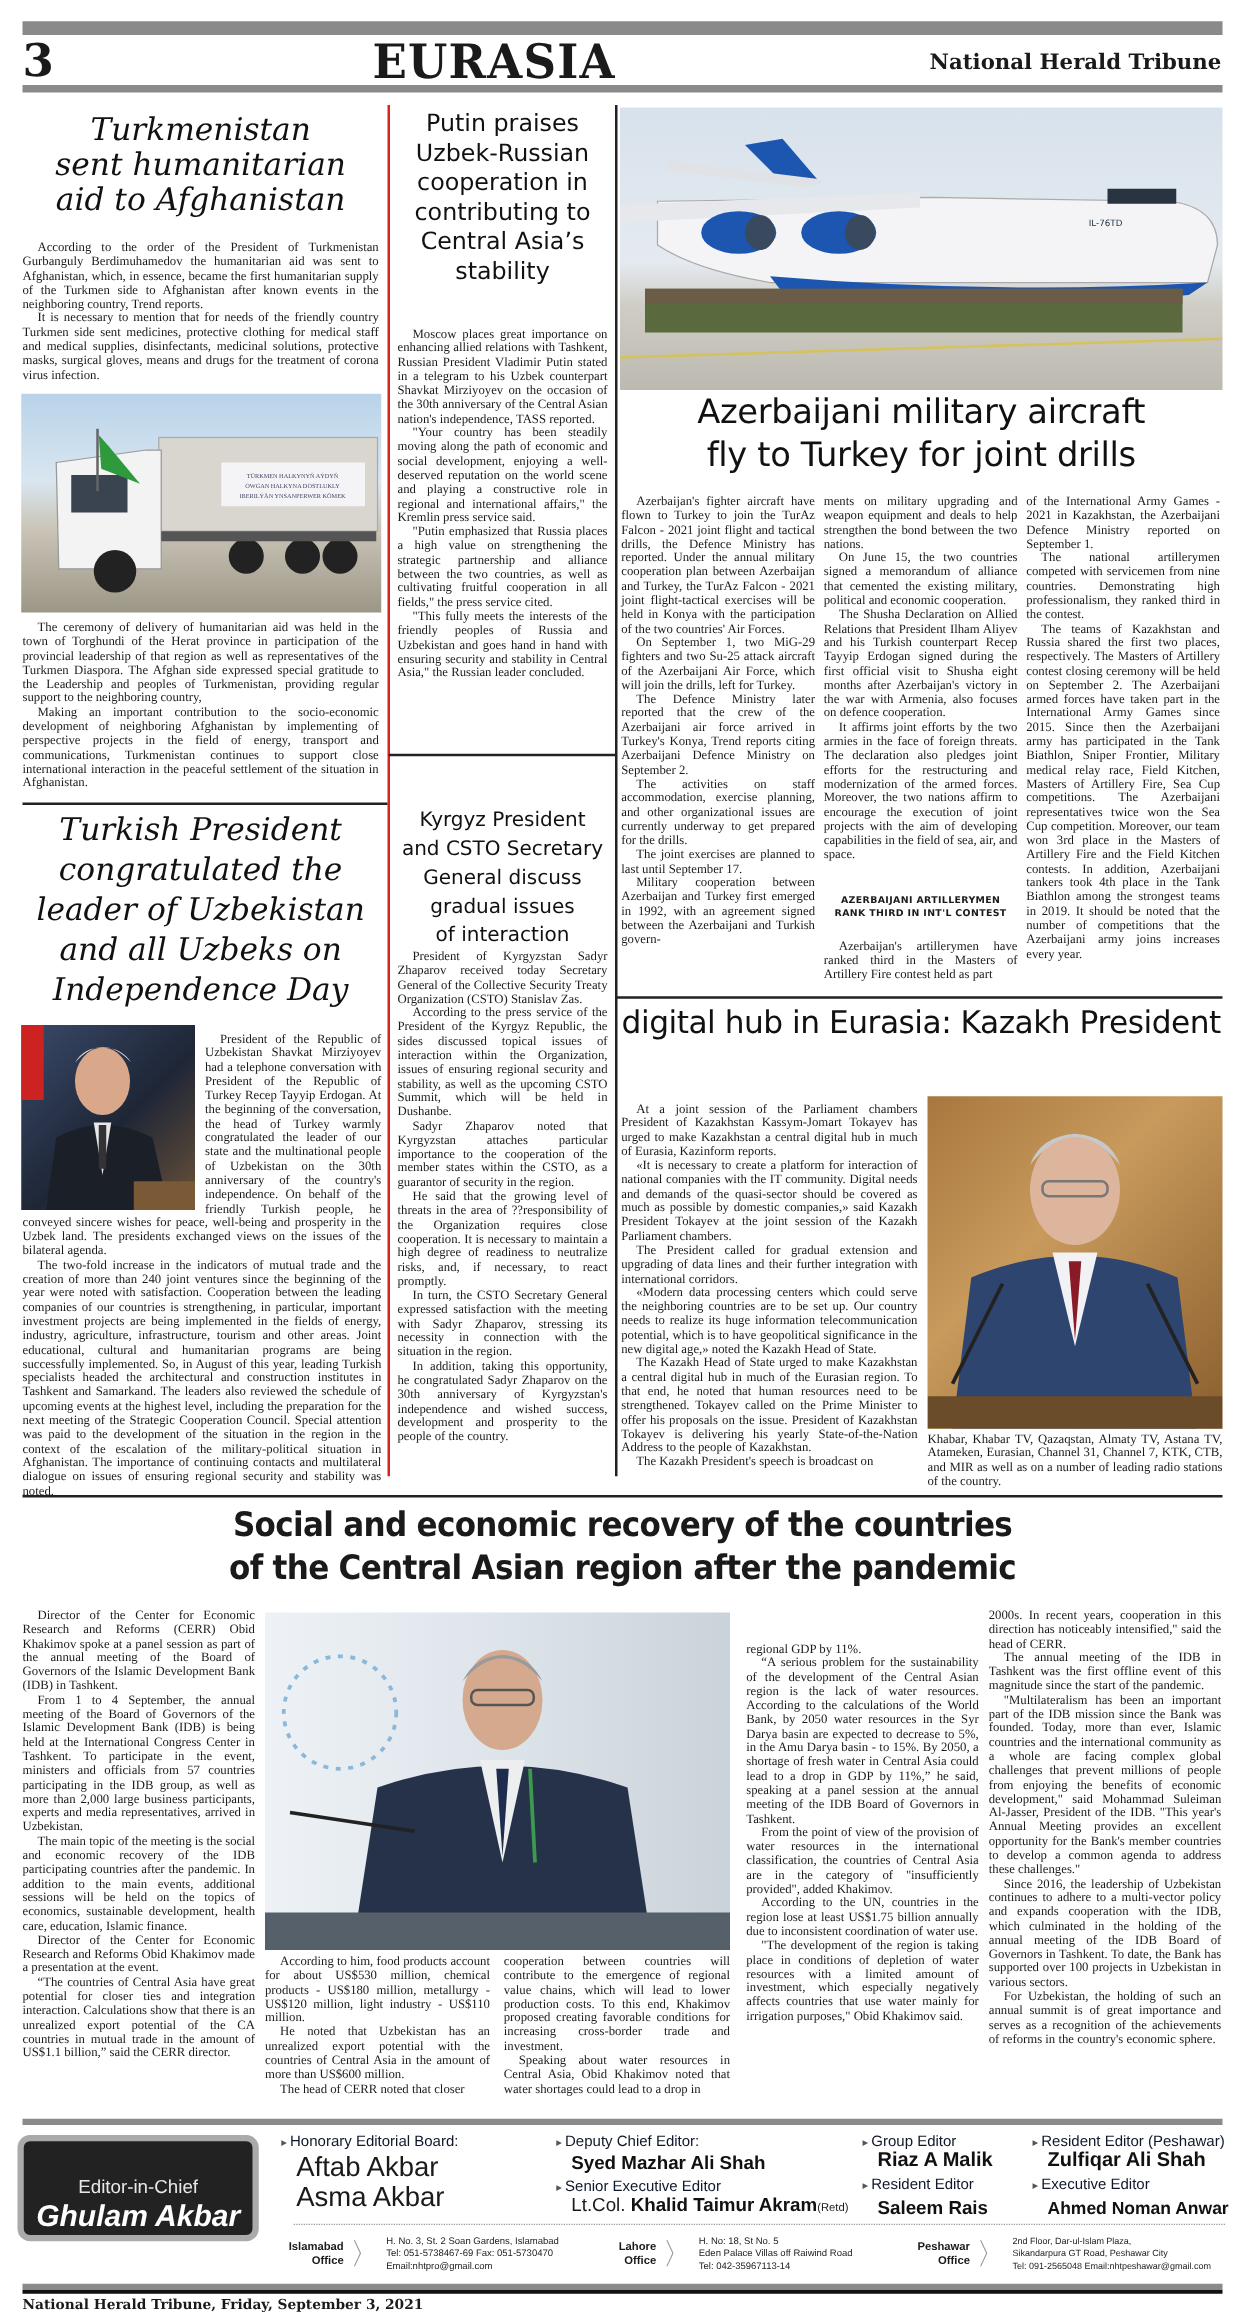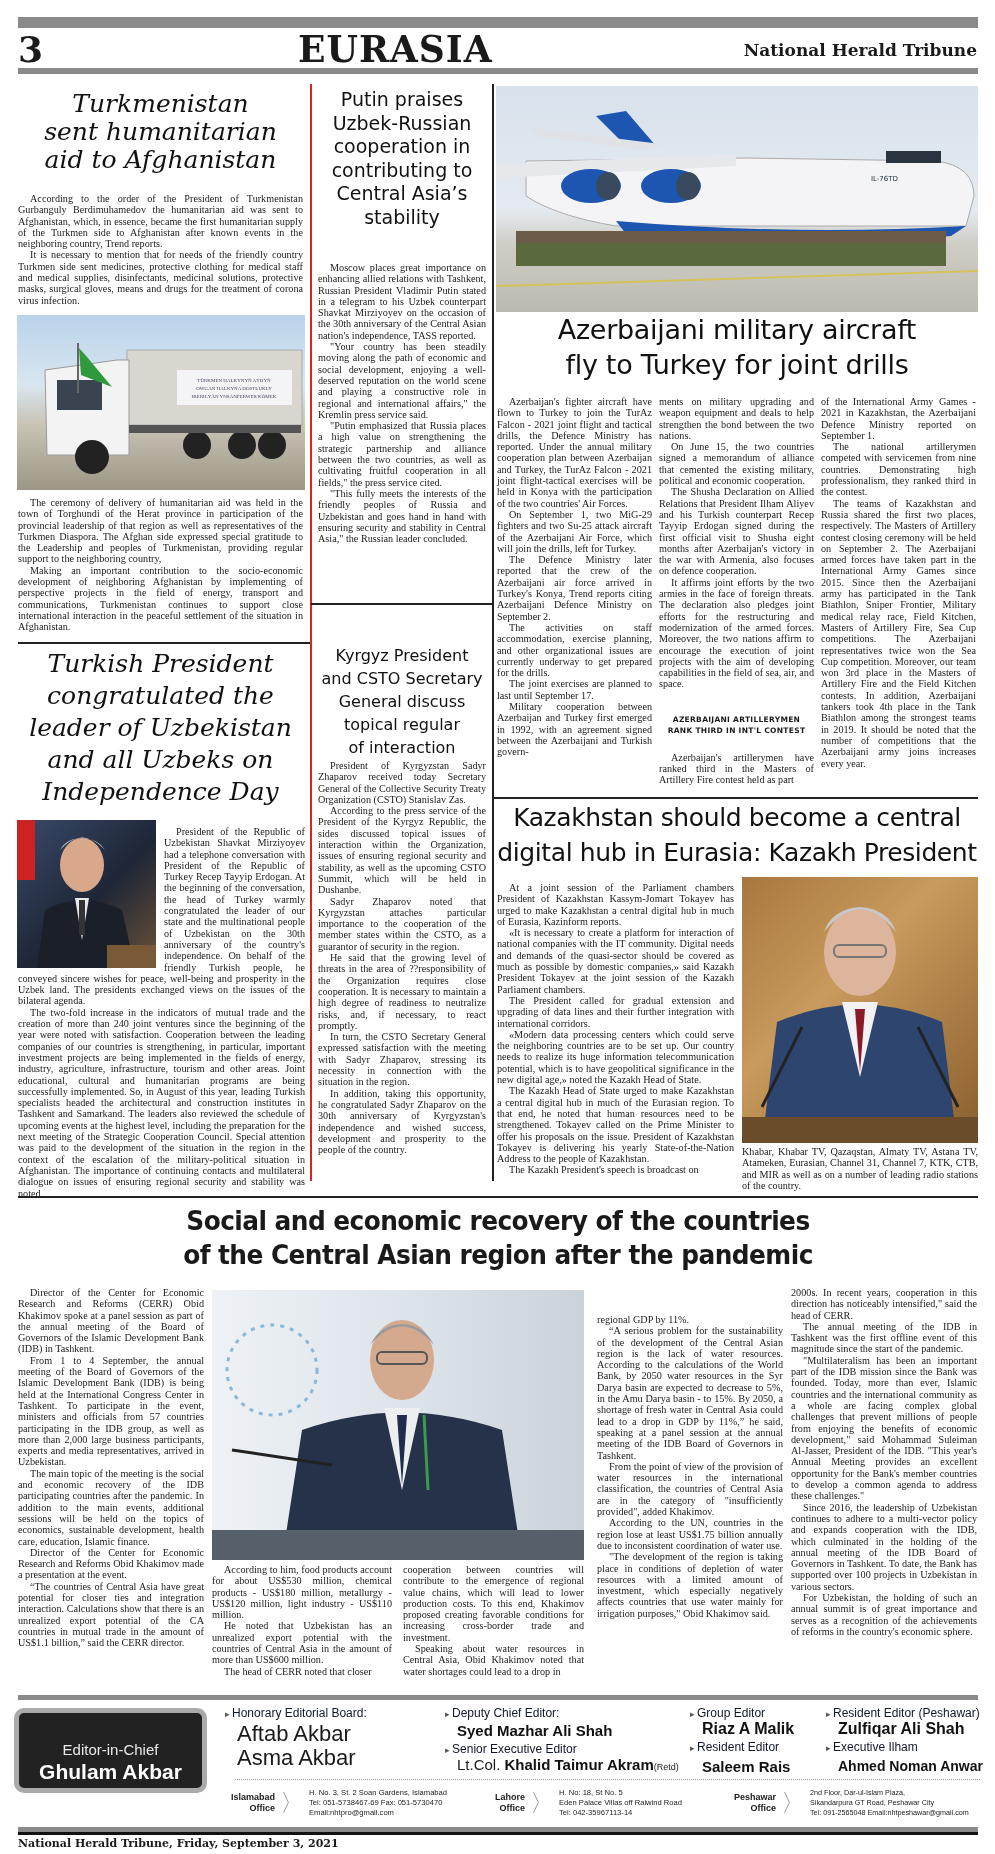--- a/index.html
+++ b/index.html
@@ -115,21 +115,21 @@
   </div>
 </section>
 
 <div class="rule-h" style="left:311px;top:603px;width:182px;"></div>
 
 <section>
   <h2 class="abs hl-sans" style="left:318px;top:644px;width:168px;font-size:16px;line-height:23px;font-weight:normal;">
     <div>Kyrgyz President</div>
     <div>and CSTO Secretary</div>
     <div>General discuss</div>
-    <div>topical regular</div>
+    <div>gradual issues</div>
     <div>of interaction</div>
   </h2>
   <div class="abs body-text" style="left:318px;top:760px;width:168px;">
     <p>President of Kyrgyzstan Sadyr Zhaparov received today Secretary General of the Collective Security Treaty Organization (CSTO) Stanislav Zas.</p>
     <p>According to the press service of the President of the Kyrgyz Republic, the sides discussed topical issues of interaction within the Organization, issues of ensuring regional security and stability, as well as the upcoming CSTO Summit, which will be held in Dushanbe.</p>
     <p>Sadyr Zhaparov noted that Kyrgyzstan attaches particular importance to the cooperation of the member states within the CSTO, as a guarantor of security in the region.</p>
     <p>He said that the growing level of threats in the area of ??responsibility of the Organization requires close cooperation. It is necessary to maintain a high degree of readiness to neutralize risks, and, if necessary, to react promptly.</p>
     <p>In turn, the CSTO Secretary General expressed satisfaction with the meeting with Sadyr Zhaparov, stressing its necessity in connection with the situation in the region.</p>
     <p>In addition, taking this opportunity, he congratulated Sadyr Zhaparov on the 30th anniversary of Kyrgyzstan's independence and wished success, development and prosperity to the people of the country.</p>
   </div>
@@ -181,21 +181,20 @@
     <p style="text-indent:0;">of the International Army Games - 2021 in Kazakhstan, the Azerbaijani Defence Ministry reported on September 1.</p>
     <p>The national artillerymen competed with servicemen from nine countries. Demonstrating high professionalism, they ranked third in the contest.</p>
     <p>The teams of Kazakhstan and Russia shared the first two places, respectively. The Masters of Artillery contest closing ceremony will be held on September 2. The Azerbaijani armed forces have taken part in the International Army Games since 2015. Since then the Azerbaijani army has participated in the Tank Biathlon, Sniper Frontier, Military medical relay race, Field Kitchen, Masters of Artillery Fire, Sea Cup competitions. The Azerbaijani representatives twice won the Sea Cup competition. Moreover, our team won 3rd place in the Masters of Artillery Fire and the Field Kitchen contests. In addition, Azerbaijani tankers took 4th place in the Tank Biathlon among the strongest teams in 2019. It should be noted that the number of competitions that the Azerbaijani army joins increases every year.</p>
   </div>
 </section>
 
 <div class="rule-h" style="left:493px;top:797px;width:485px;"></div>
 
 <section>
   <h2 class="abs hl-sans" style="left:496px;top:800px;width:482px;font-size:25px;line-height:35px;font-weight:normal;letter-spacing:-0.4px;">
-    <div>Kazakhstan should become a central</div>
     <div>digital hub in Eurasia: Kazakh President</div>
   </h2>
   <div class="abs body-text" style="left:497px;top:882px;width:237px;">
     <p>At a joint session of the Parliament chambers President of Kazakhstan Kassym-Jomart Tokayev has urged to make Kazakhstan a central digital hub in much of Eurasia, Kazinform reports.</p>
     <p>«It is necessary to create a platform for interaction of national companies with the IT community. Digital needs and demands of the quasi-sector should be covered as much as possible by domestic companies,» said Kazakh President Tokayev at the joint session of the Kazakh Parliament chambers.</p>
     <p>The President called for gradual extension and upgrading of data lines and their further integration with international corridors.</p>
     <p>«Modern data processing centers which could serve the neighboring countries are to be set up. Our country needs to realize its huge information telecommunication potential, which is to have geopolitical significance in the new digital age,» noted the Kazakh Head of State.</p>
     <p>The Kazakh Head of State urged to make Kazakhstan a central digital hub in much of the Eurasian region. To that end, he noted that human resources need to be strengthened. Tokayev called on the Prime Minister to offer his proposals on the issue. President of Kazakhstan Tokayev is delivering his yearly State-of-the-Nation Address to the people of Kazakhstan.</p>
     <p>The Kazakh President's speech is broadcast on</p>
   </div>
@@ -268,21 +267,21 @@
     <p>Since 2016, the leadership of Uzbekistan continues to adhere to a multi-vector policy and expands cooperation with the IDB, which culminated in the holding of the annual meeting of the IDB Board of Governors in Tashkent. To date, the Bank has supported over 100 projects in Uzbekistan in various sectors.</p>
     <p>For Uzbekistan, the holding of such an annual summit is of great importance and serves as a recognition of the achievements of reforms in the country's economic sphere.</p>
   </div>
 </section>
 
 <div class="abs bar" style="left:18px;top:1695px;width:960px;height:5px;"></div>
 
 <footer>
   <div class="abs footer-box" style="left:14px;top:1708px;width:193px;height:85px;background:#222;border:5px solid #aaa;border-radius:10px;color:#fff;text-align:center;">
     <div style="margin-top:28px;font-size:15px;color:#e8e8e8;">Editor-in-Chief</div>
-    <div style="font-size:21px;font-weight:bold;margin-top:2px;">Ghulam Akbar</div>
+    <div style="font-size:24px;font-weight:bold;margin-top:2px;font-style:italic;">Ghulam Akbar</div>
   </div>
 
   <div class="abs" style="left:225px;top:1706px;width:180px;">
     <div class="lbl">Honorary Editorial Board:</div>
     <div class="footer-box" style="font-size:22px;line-height:24px;margin-left:12px;margin-top:2px;">Aftab Akbar</div>
     <div class="footer-box" style="font-size:22px;line-height:24px;margin-left:12px;">Asma Akbar</div>
   </div>
 
   <div class="abs" style="left:445px;top:1706px;width:240px;">
     <div class="lbl">Deputy Chief Editor:</div>
@@ -297,21 +296,21 @@
   <div class="abs" style="left:690px;top:1706px;width:130px;">
     <div class="lbl">Group Editor</div>
     <div class="nm" style="font-size:16px;margin-left:12px;">Riaz A Malik</div>
     <div class="lbl" style="margin-top:2px;">Resident Editor</div>
     <div class="nm" style="font-size:15px;margin-left:12px;margin-top:4px;">Saleem Rais</div>
   </div>
 
   <div class="abs" style="left:826px;top:1706px;width:160px;">
     <div class="lbl">Resident Editor (Peshawar)</div>
     <div class="nm" style="font-size:16px;margin-left:12px;">Zulfiqar Ali Shah</div>
-    <div class="lbl" style="margin-top:2px;">Executive  Ilham</div>
+    <div class="lbl" style="margin-top:2px;">Executive  Editor</div>
     <div class="nm" style="font-size:14px;margin-left:12px;margin-top:4px;">Ahmed Noman Anwar</div>
   </div>
 
   <div class="abs" style="left:235px;top:1779px;width:745px;border-top:1px dotted #999;"></div>
 
   <div class="abs" style="left:225px;top:1787px;width:245px;display:flex;align-items:center;">
     <div class="off-lbl" style="width:50px;">
       <div>Islamabad</div>
       <div>Office</div>
     </div>

